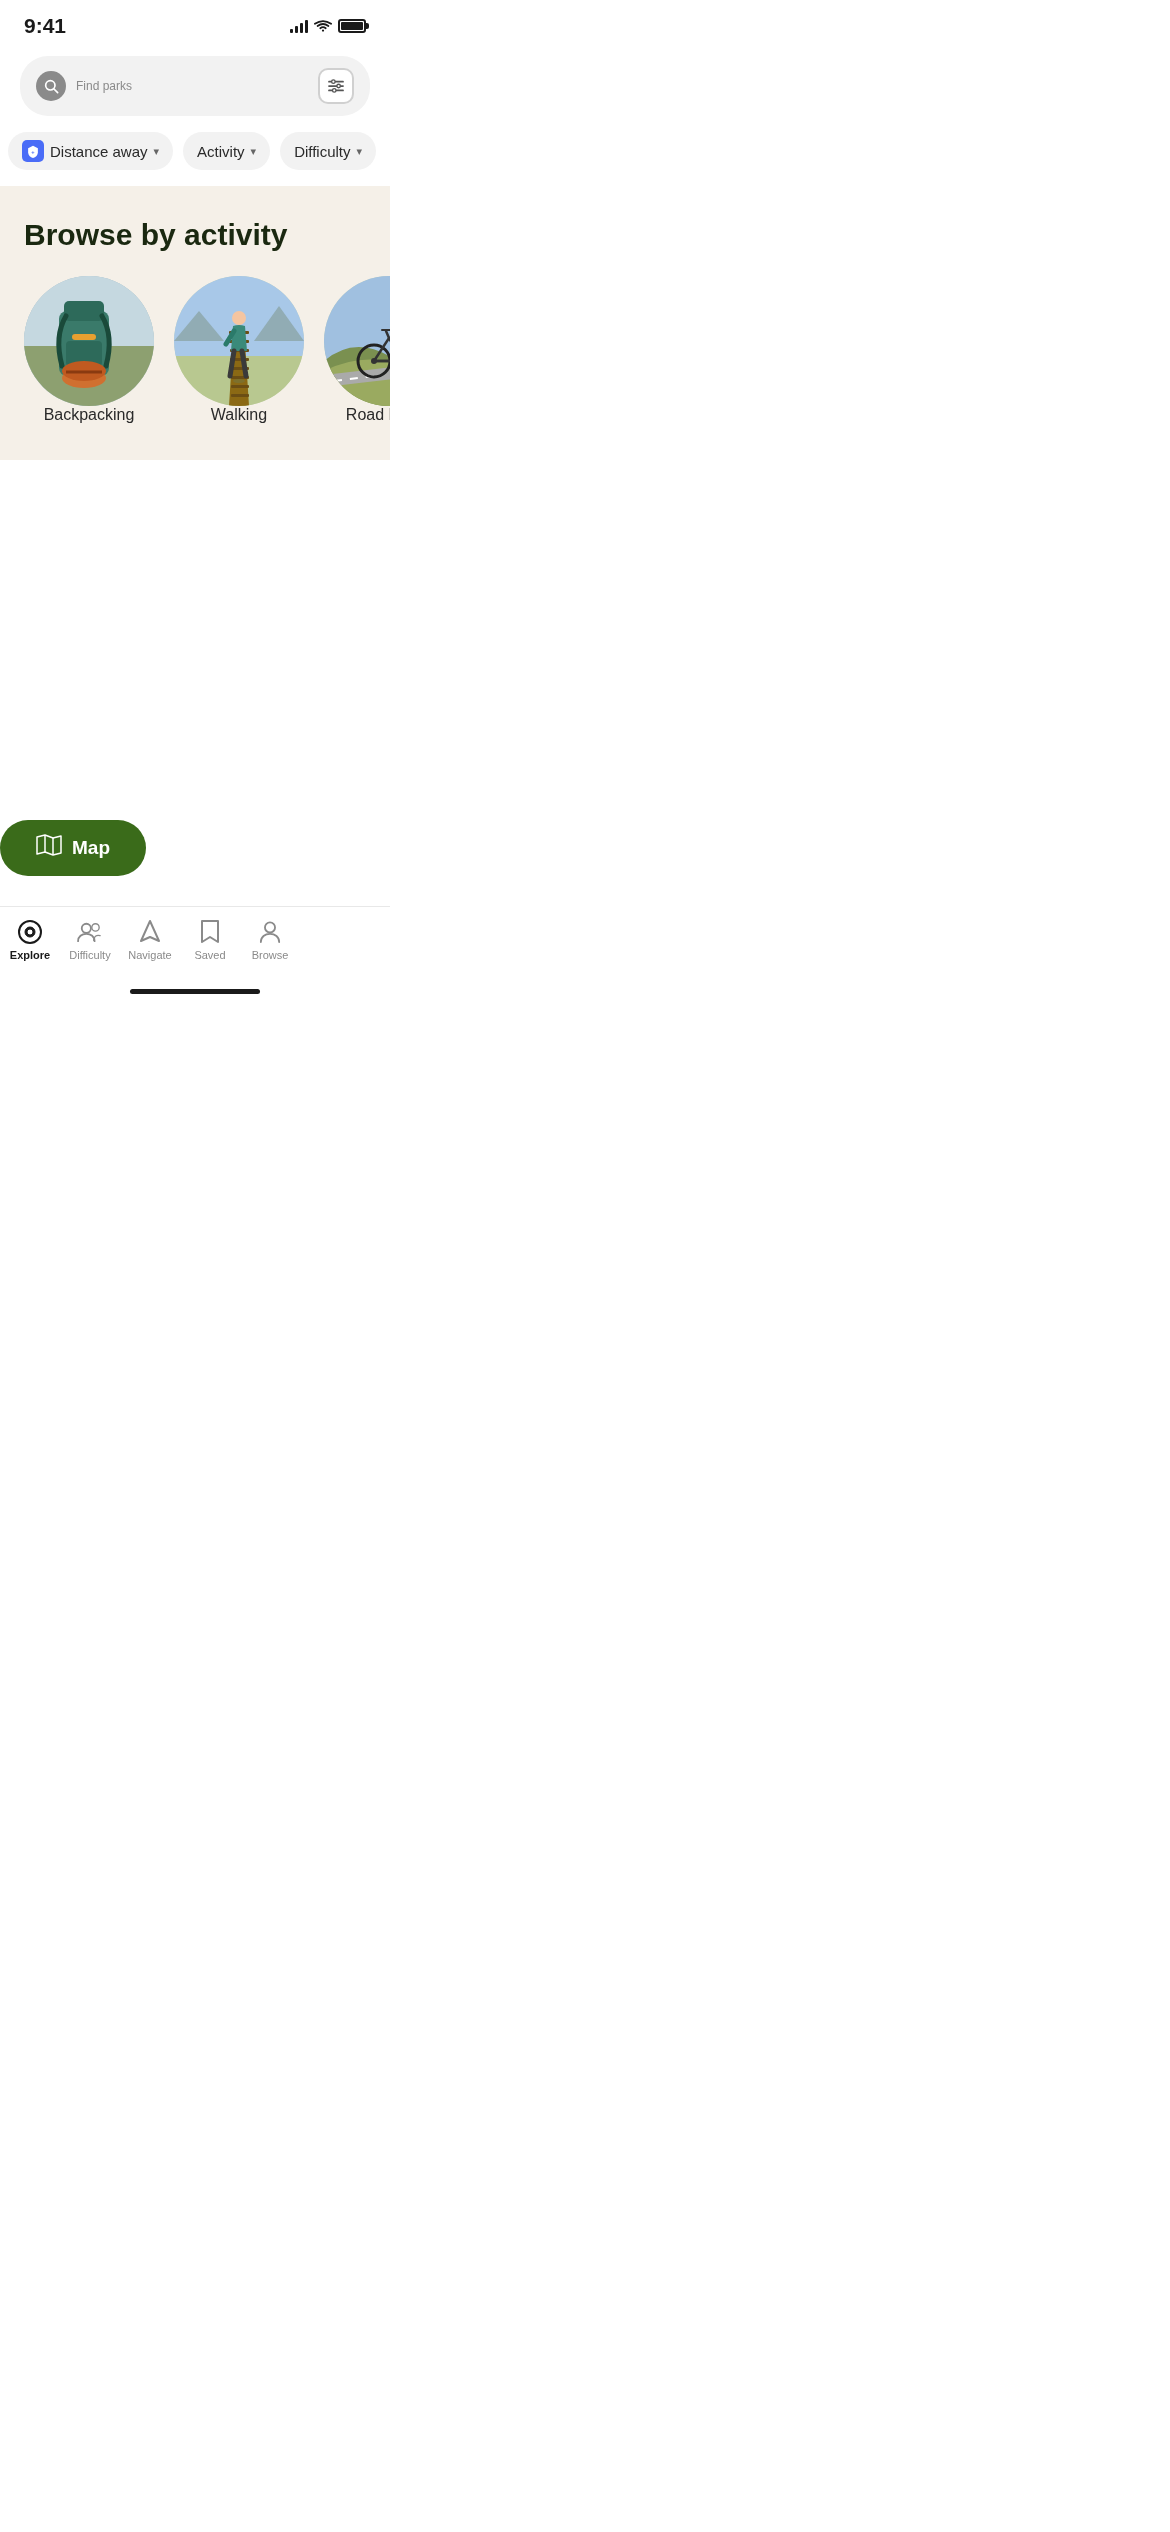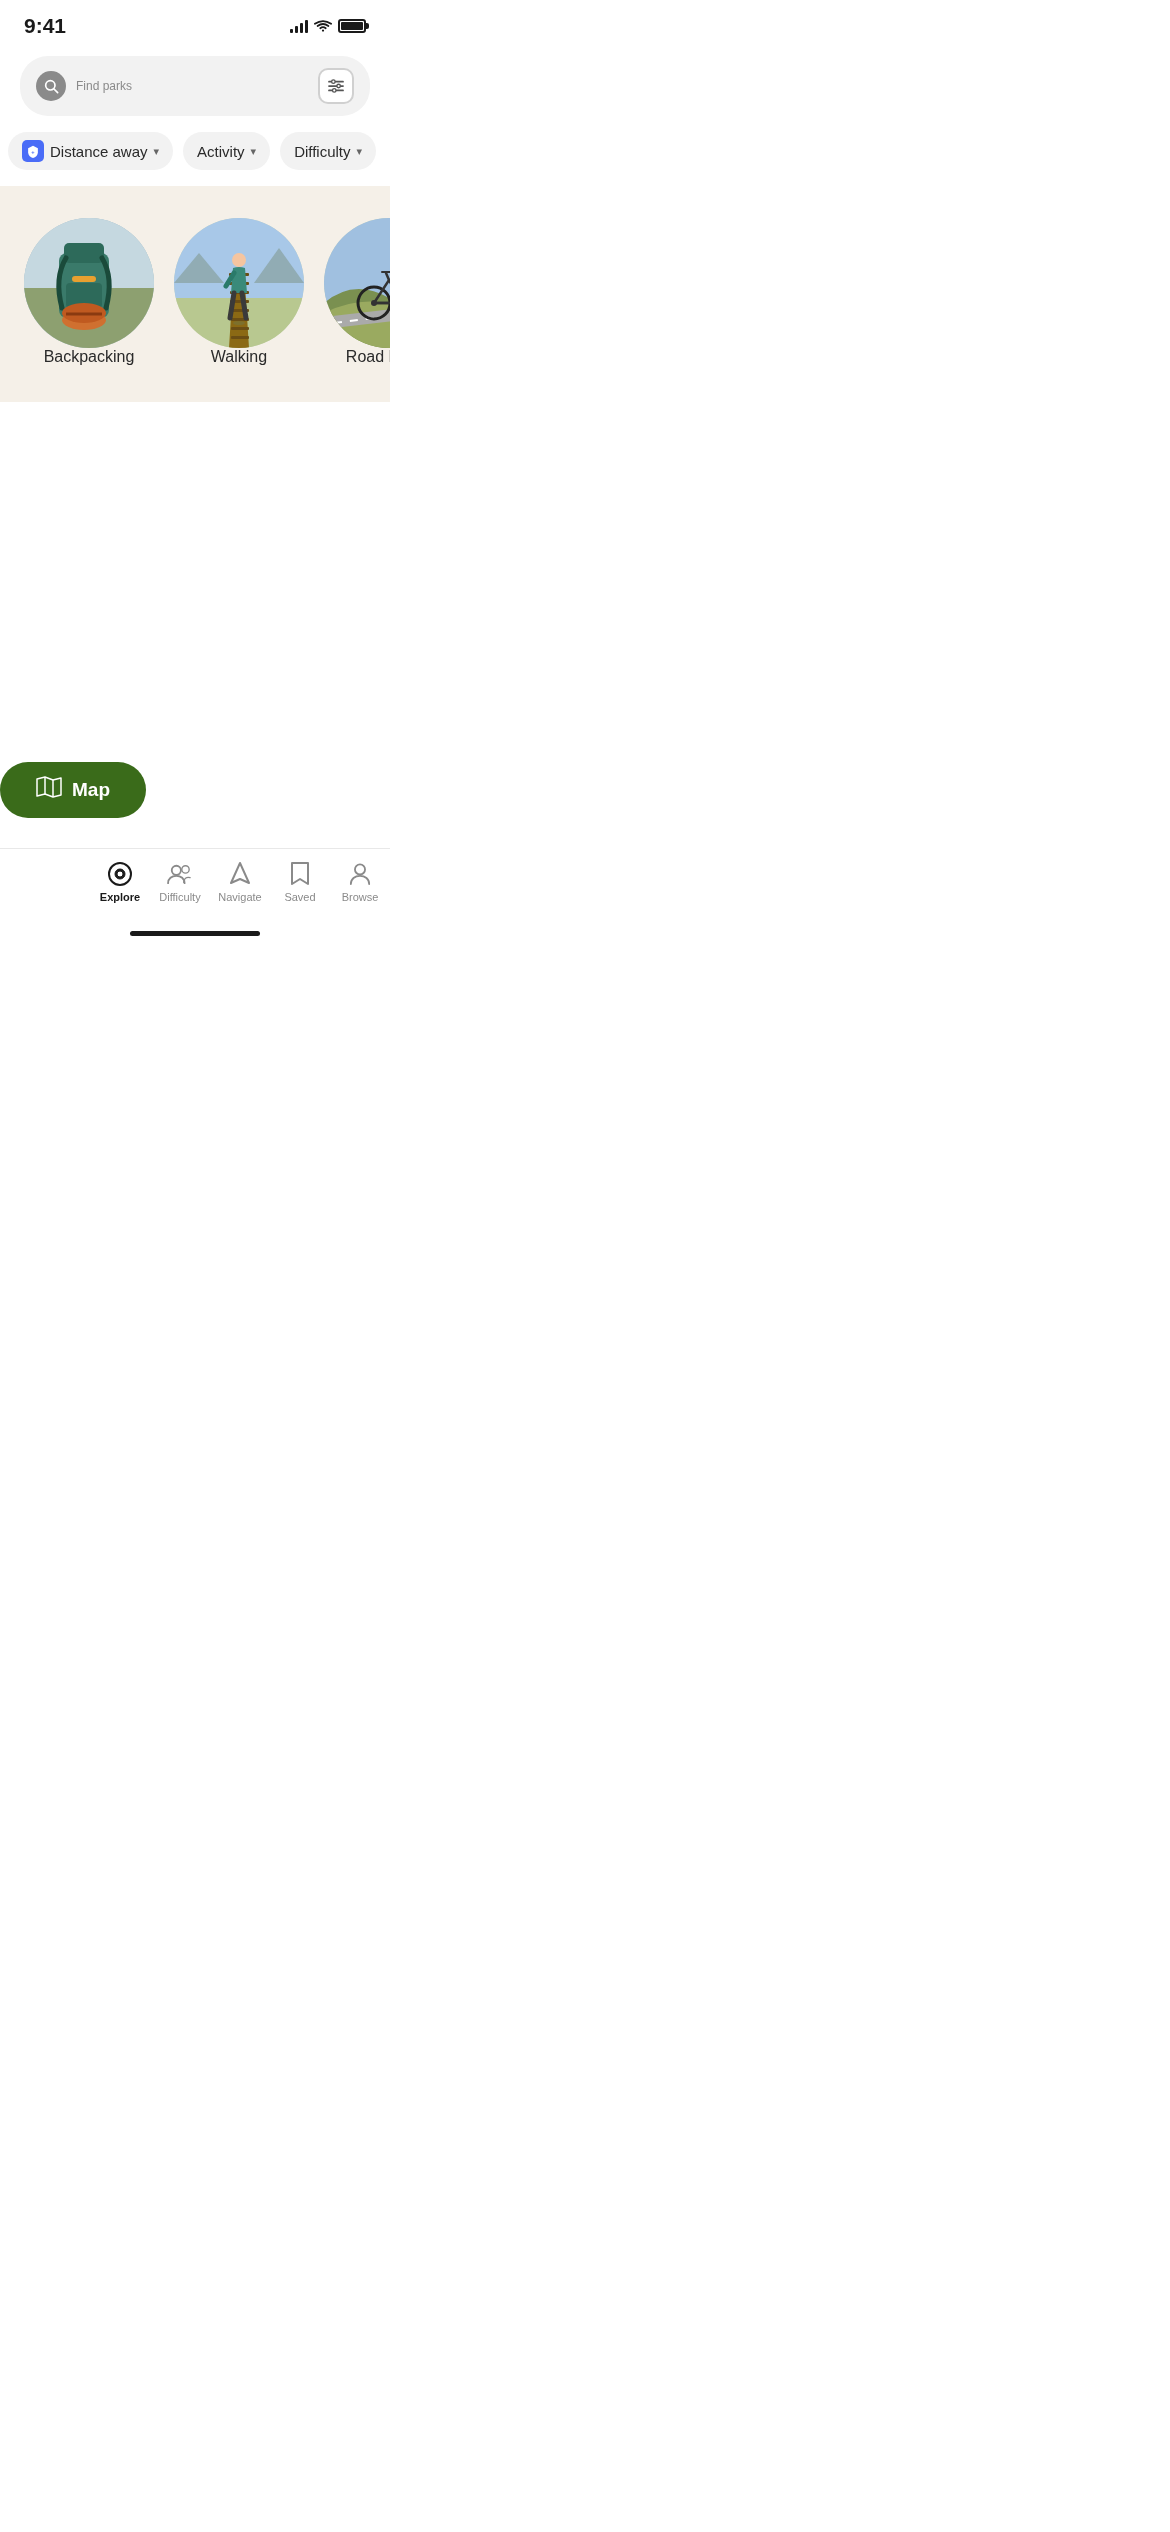--- a/index.html
+++ b/index.html
@@ -219,21 +219,21 @@
       font-size: 19px;
       font-weight: 600;
     }
     .map-btn-icon {
       font-size: 22px;
     }
 
     
     .tab-bar {
       display: flex;
-      justify-content: flex-end;
+      justify-content: flex-start;
       align-items: center;
       padding: 12px 0 20px 0;
       border-top: 1px solid #e8e8e8;
       background: #ffffff;
     }
     .tab-item {
       display: flex;
       flex-direction: column;
       align-items: center;
       gap: 4px;
@@ -346,20 +346,21 @@
     <span>Activity</span>
     <span class="chevron">▾</span>
   </div>
   <div class="pill">
     <span>Difficulty</span>
     <span class="chevron">▾</span>
   </div>
 </div>
 
 <div class="browse-section">
+  <div class="browse-title">Browse by activity</div>
   <div class="activity-scroll">
 
     <div class="activity-item">
       <div class="activity-circle backpack-circle">
 
         <svg viewBox="0 0 130 130" xmlns="http://www.w3.org/2000/svg">
           <rect width="130" height="130" fill="#b8c9d0"></rect>
 
           <rect width="130" height="70" fill="#c5d8e0"></rect>
 

